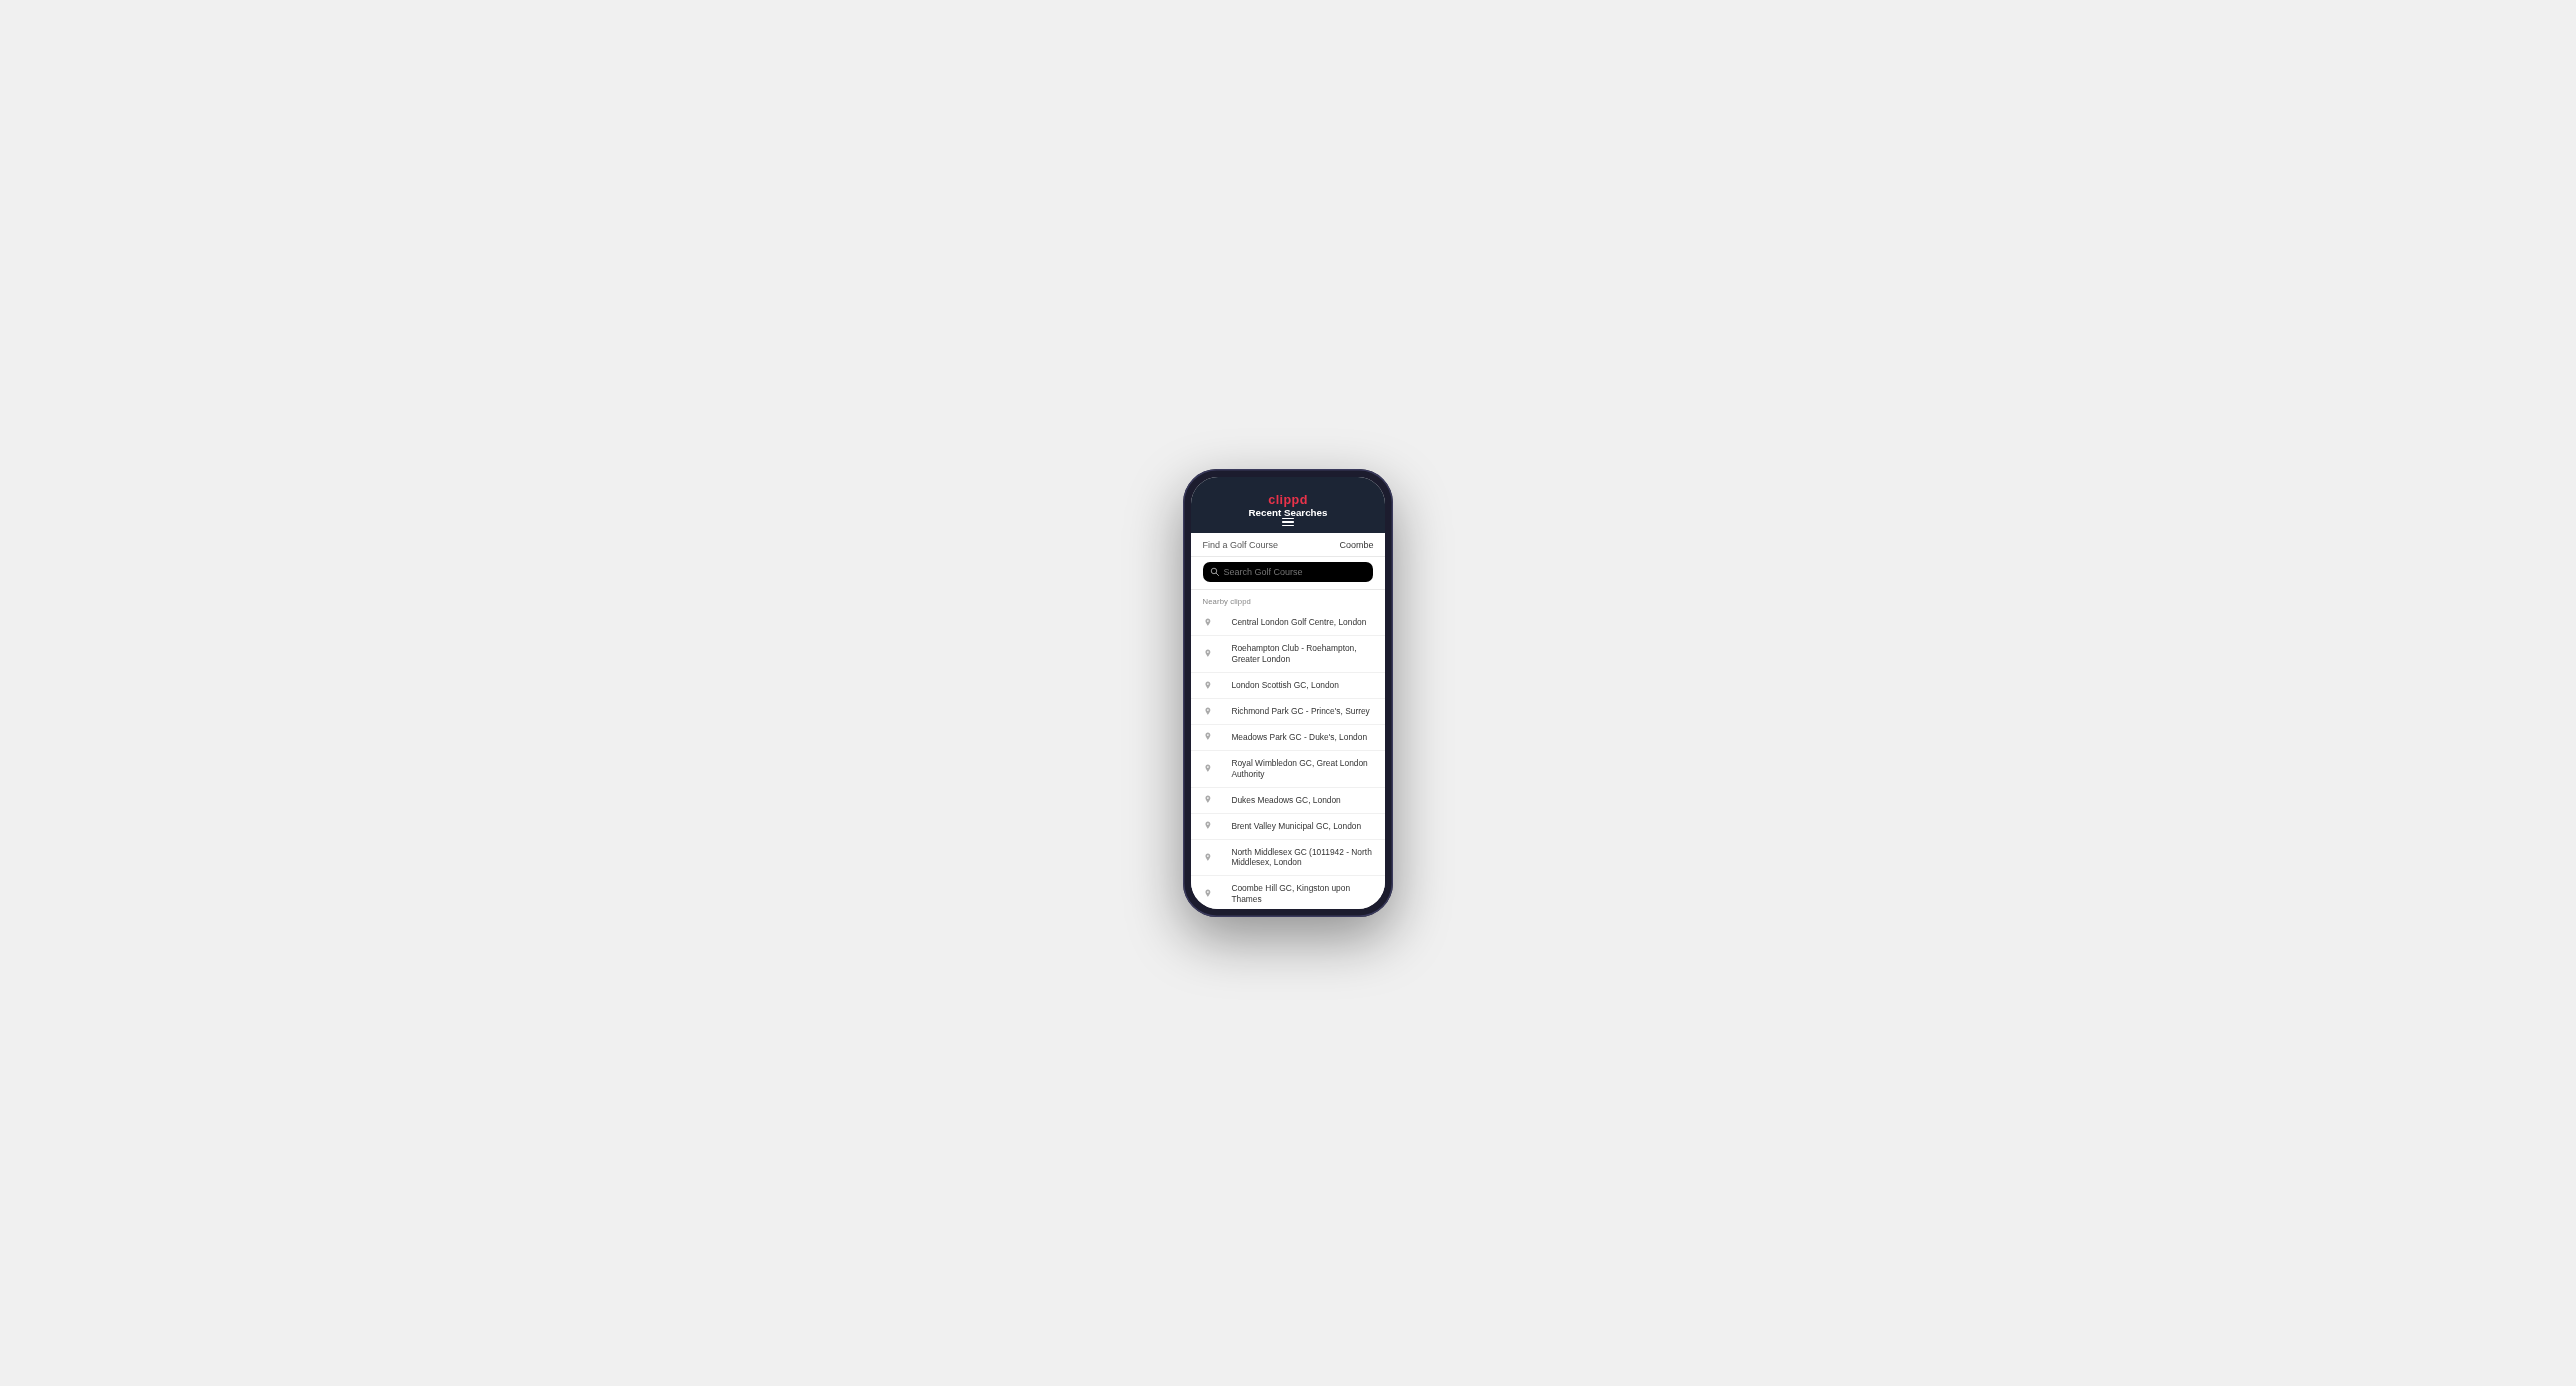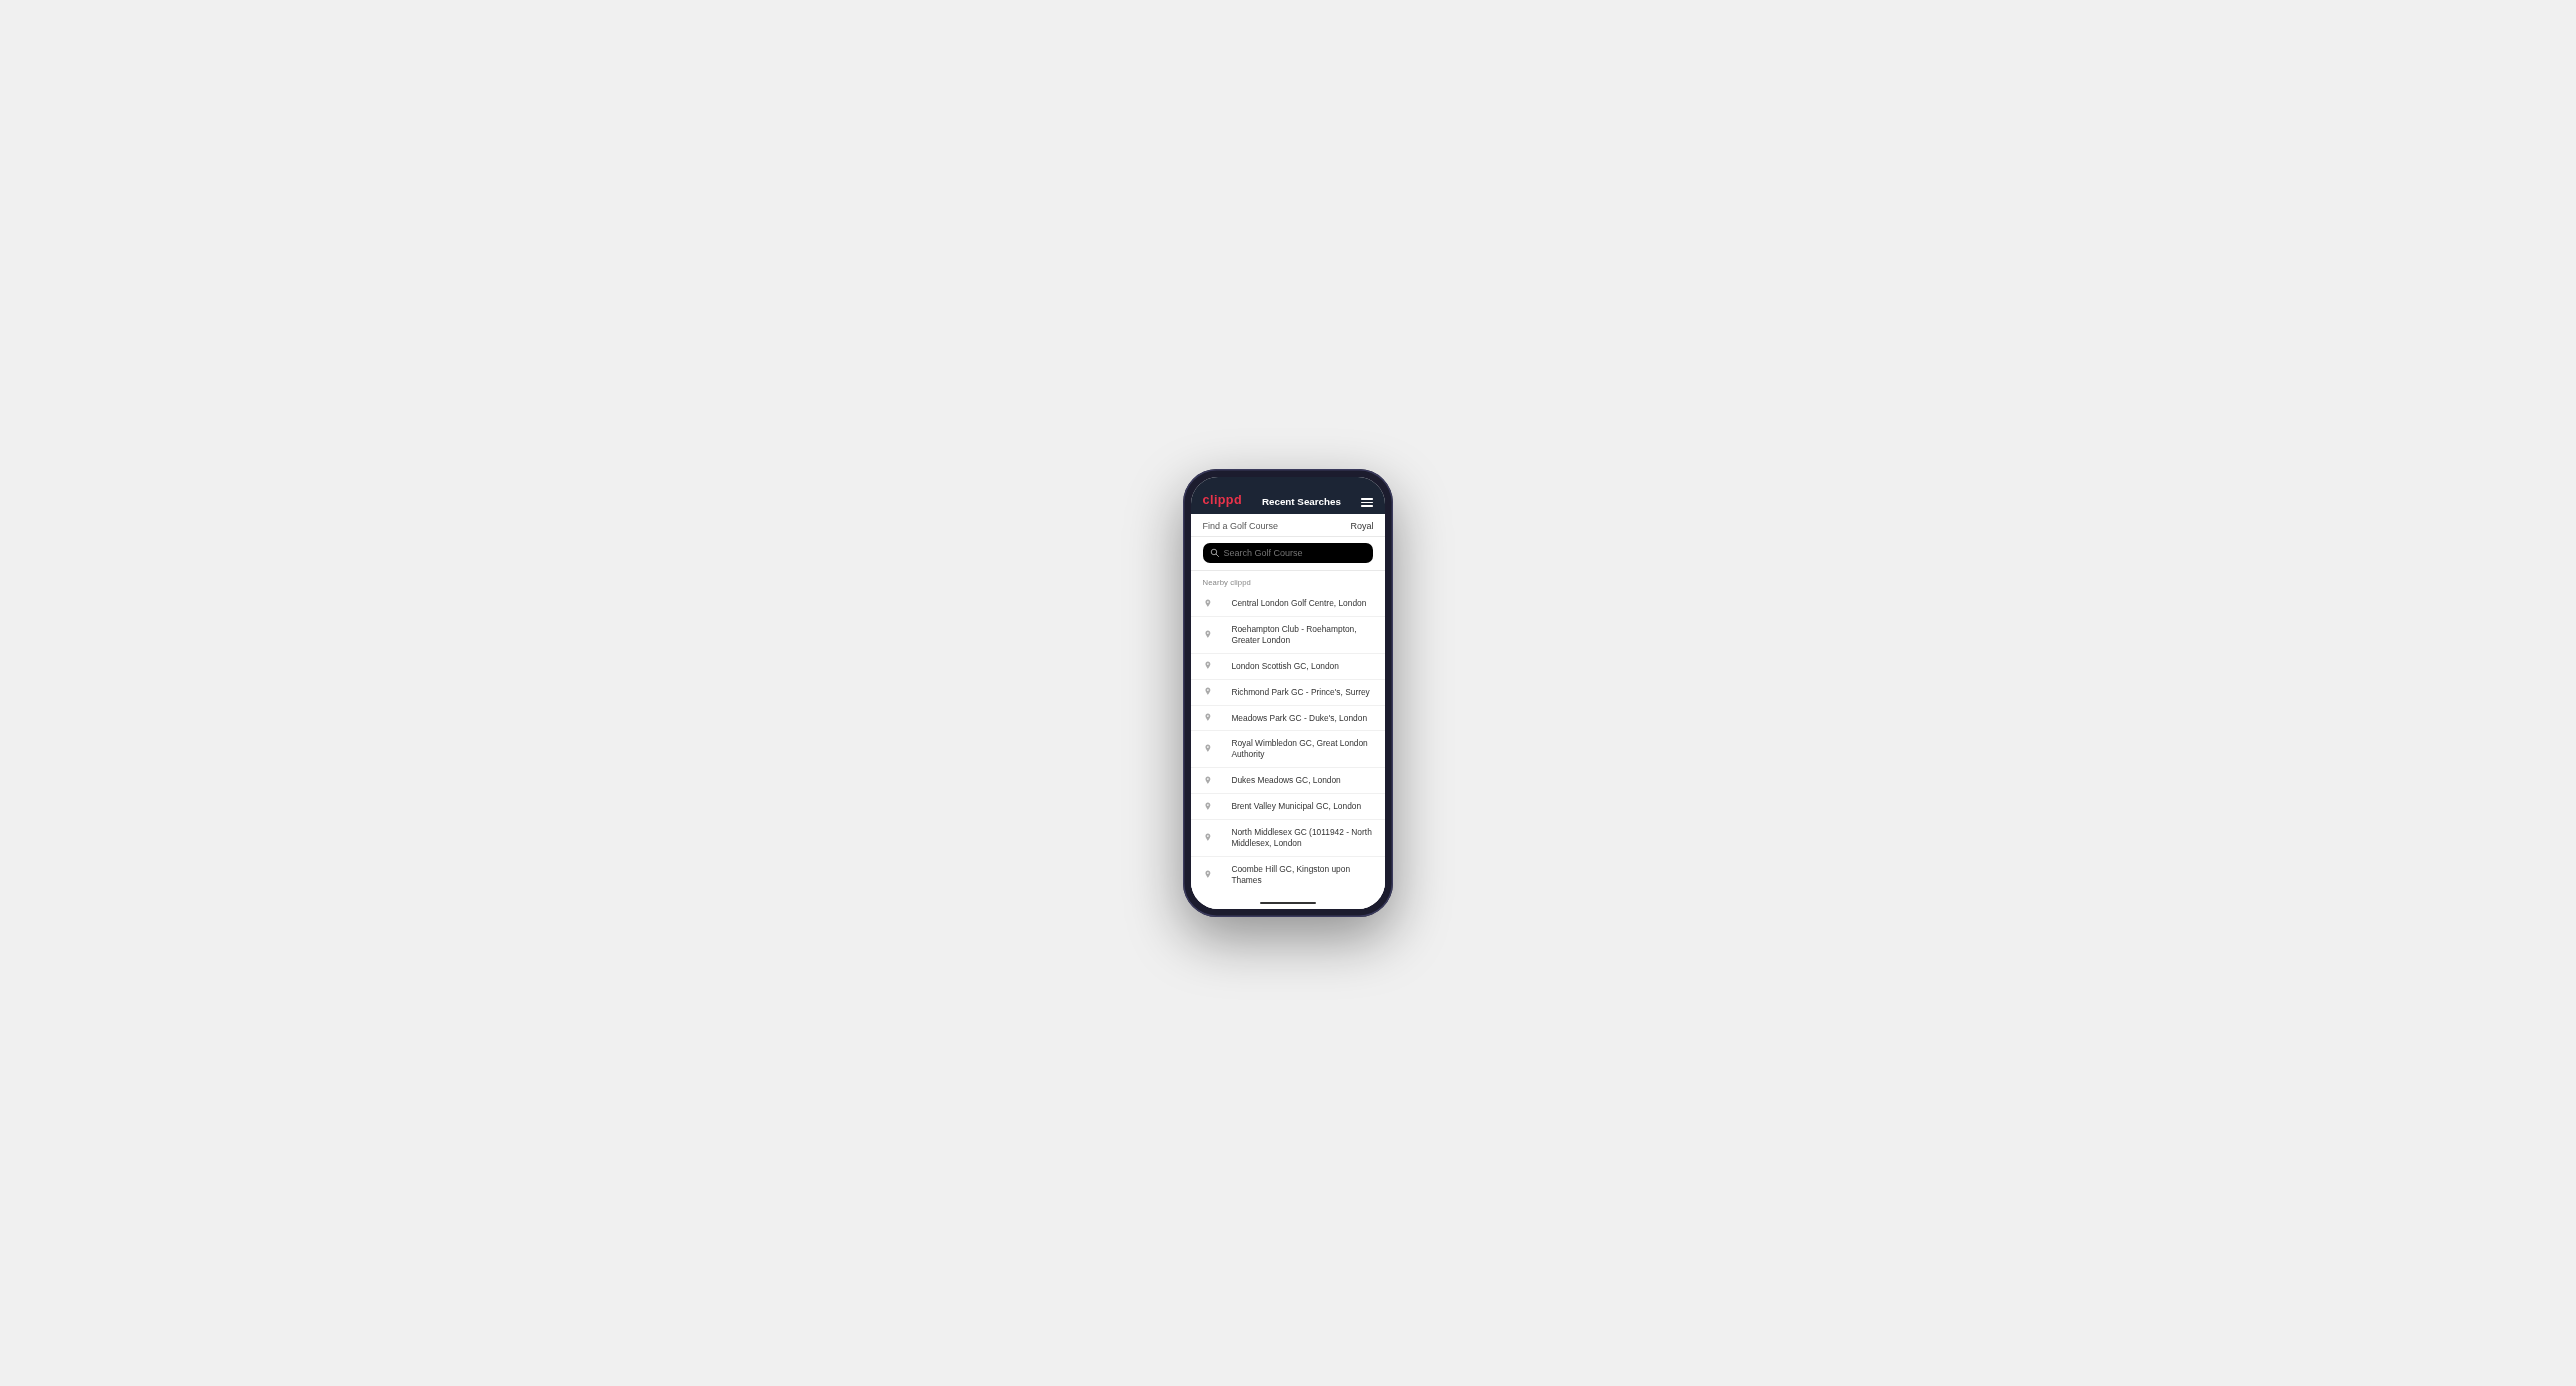--- a/index.html
+++ b/index.html
@@ -37,24 +37,25 @@
     .status-bar {
       height: 9.8px;
       background: #1c2535;
       flex-shrink: 0;
     }
 
     
     .nav-bar {
       background: #1c2535;
       display: flex;
-      align-items: flex-end;
+      align-items: center;
       justify-content: space-between;
       padding: 5.6px 11.2px 7px 11.2px;
       flex-shrink: 0;
+      flex-direction: column;
     }
 
     .nav-logo {
       font-size: 12.6px;
       font-weight: 700;
       color: #e8334a;
       letter-spacing: 0.4px;
     }
 
     .nav-title {
@@ -220,21 +221,21 @@
         <span></span>
         <span></span>
         <span></span>
       </div>
     </div>
 
     <div class="content">
 
       <div class="find-header">
         <span class="find-title">Find a Golf Course</span>
-        <button class="cancel-btn">Royal</button>
+        <button class="cancel-btn">Coombe</button>
       </div>
 
       <div class="search-container">
         <div class="search-box">
           <svg class="search-icon-svg" viewBox="0 0 16 16" fill="none" xmlns="http://www.w3.org/2000/svg">
             <circle cx="6.5" cy="6.5" r="4.5" stroke="#aaa" stroke-width="1.5"></circle>
             <line x1="10" y1="10" x2="14" y2="14" stroke="#aaa" stroke-width="1.5" stroke-linecap="round"></line>
           </svg>
           <input class="search-input" type="text" placeholder="Search Golf Course" style="">
         </div>

